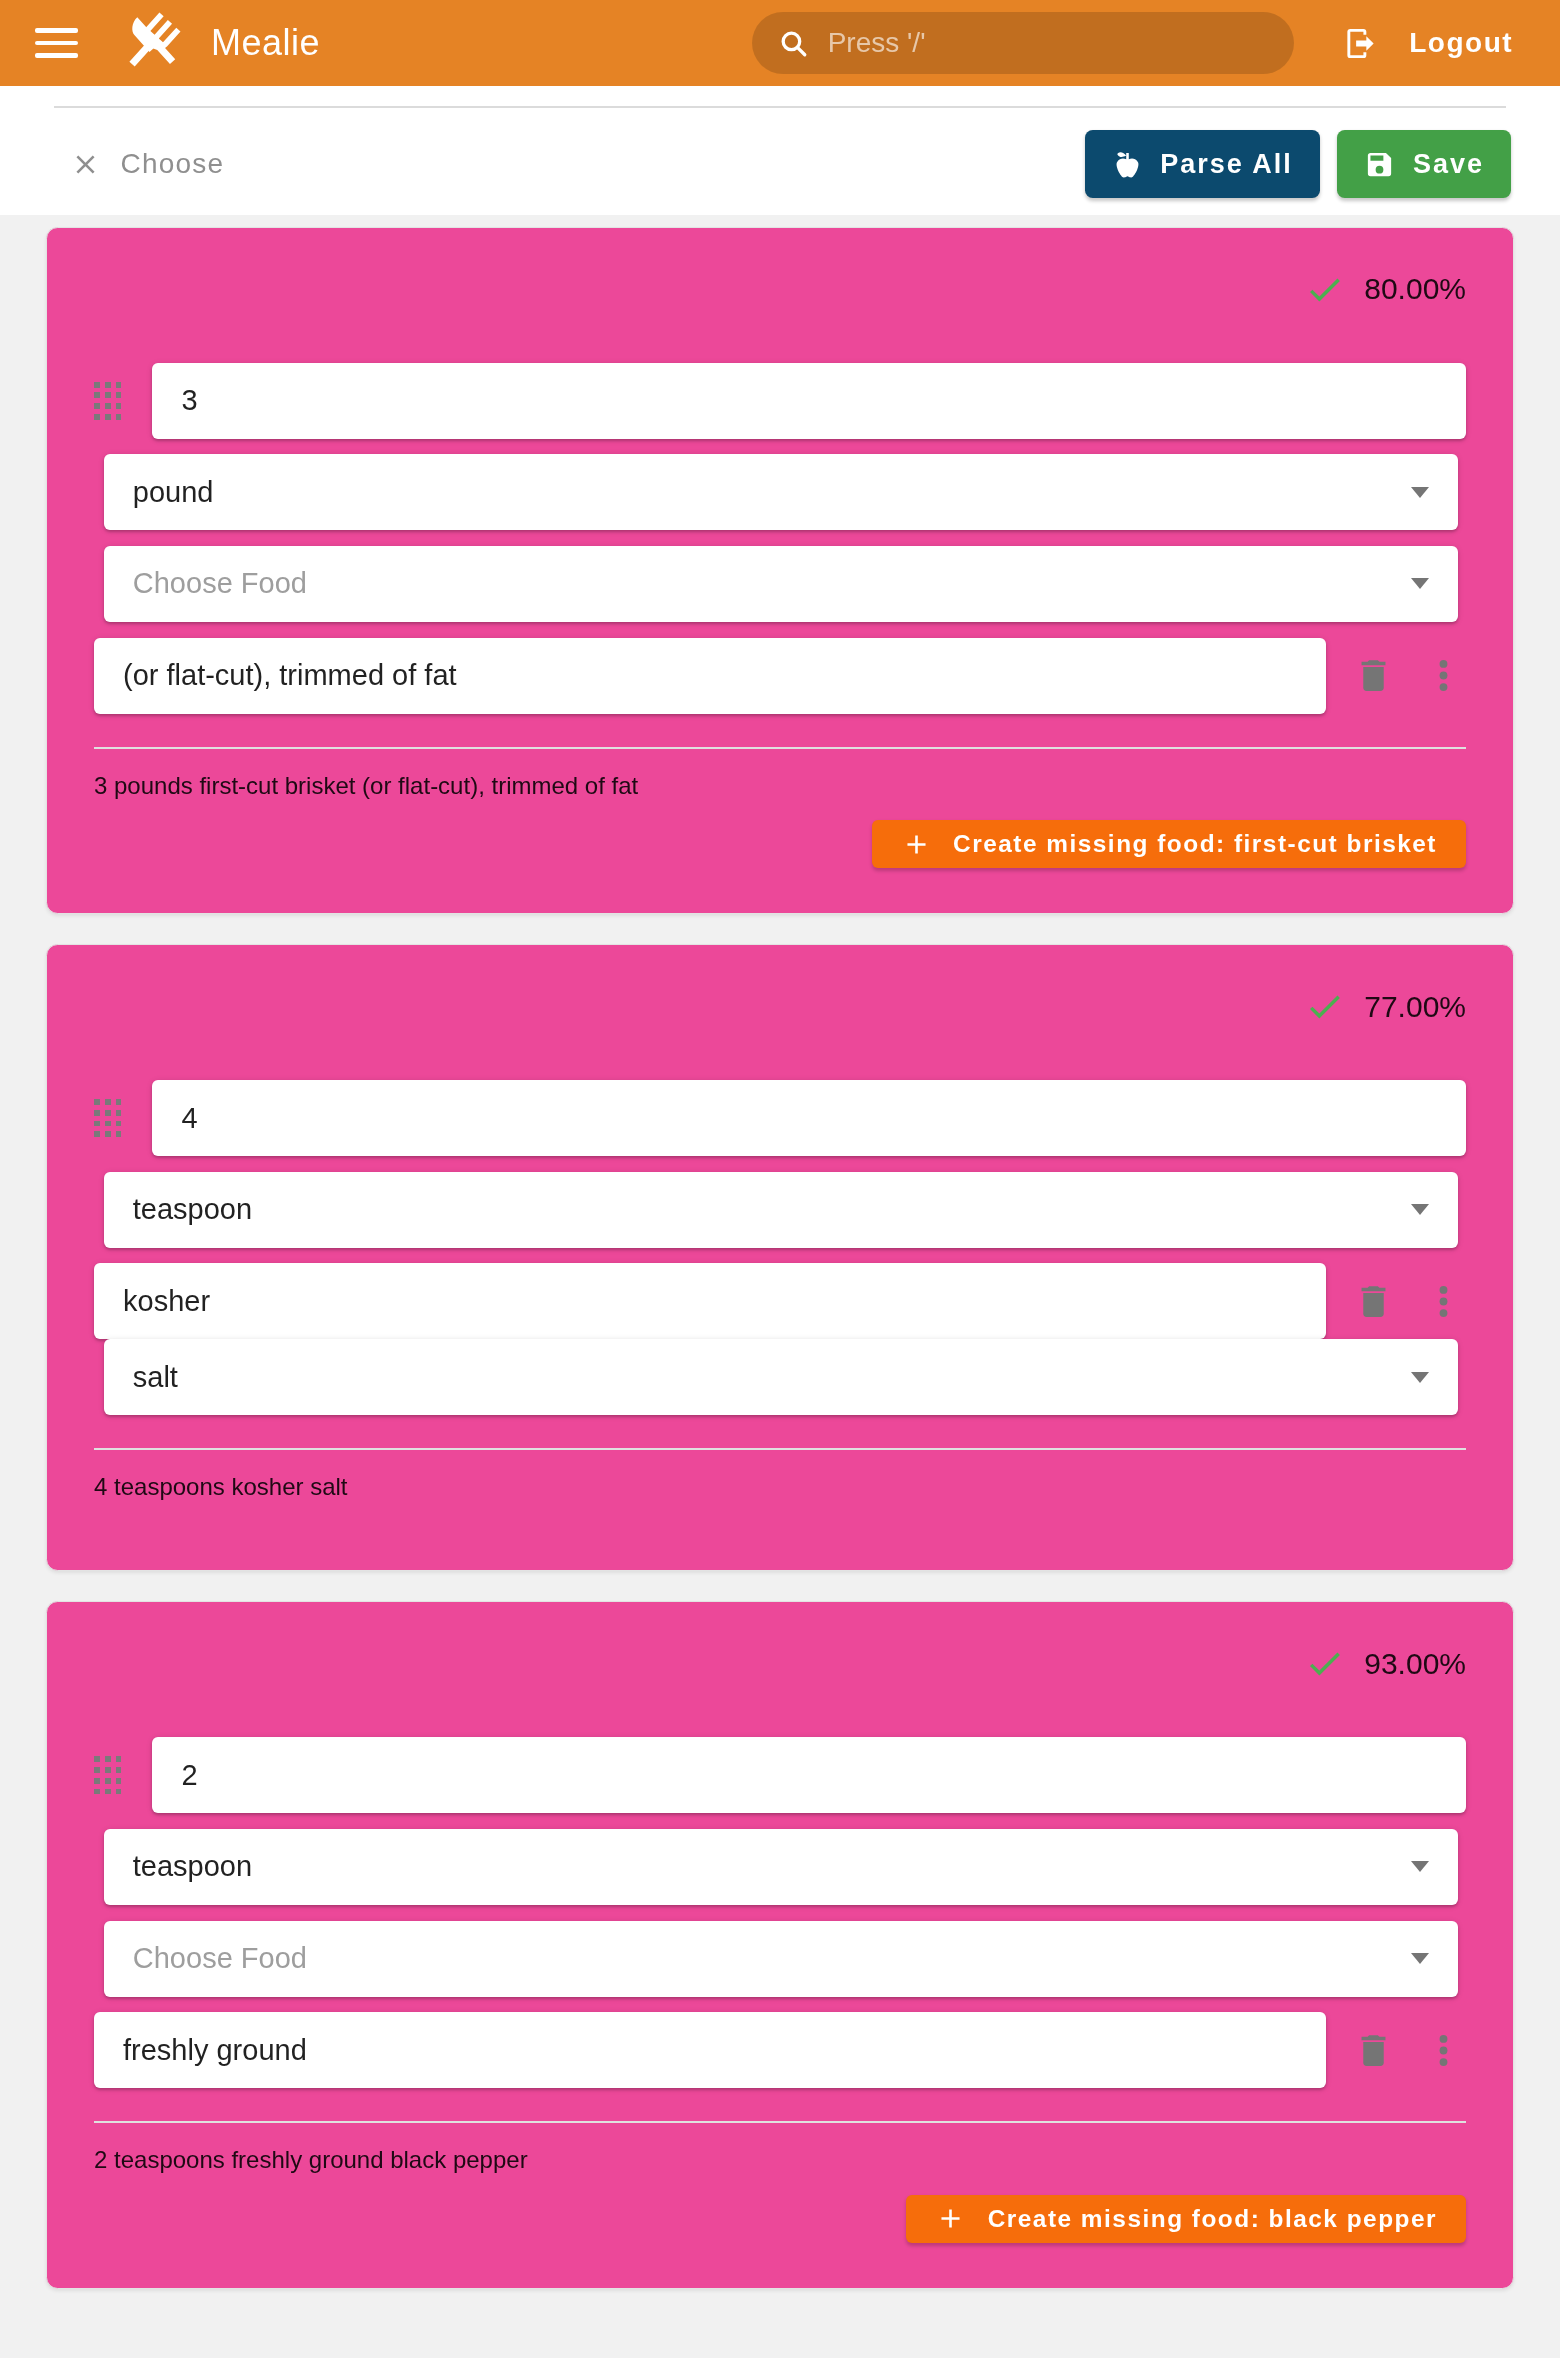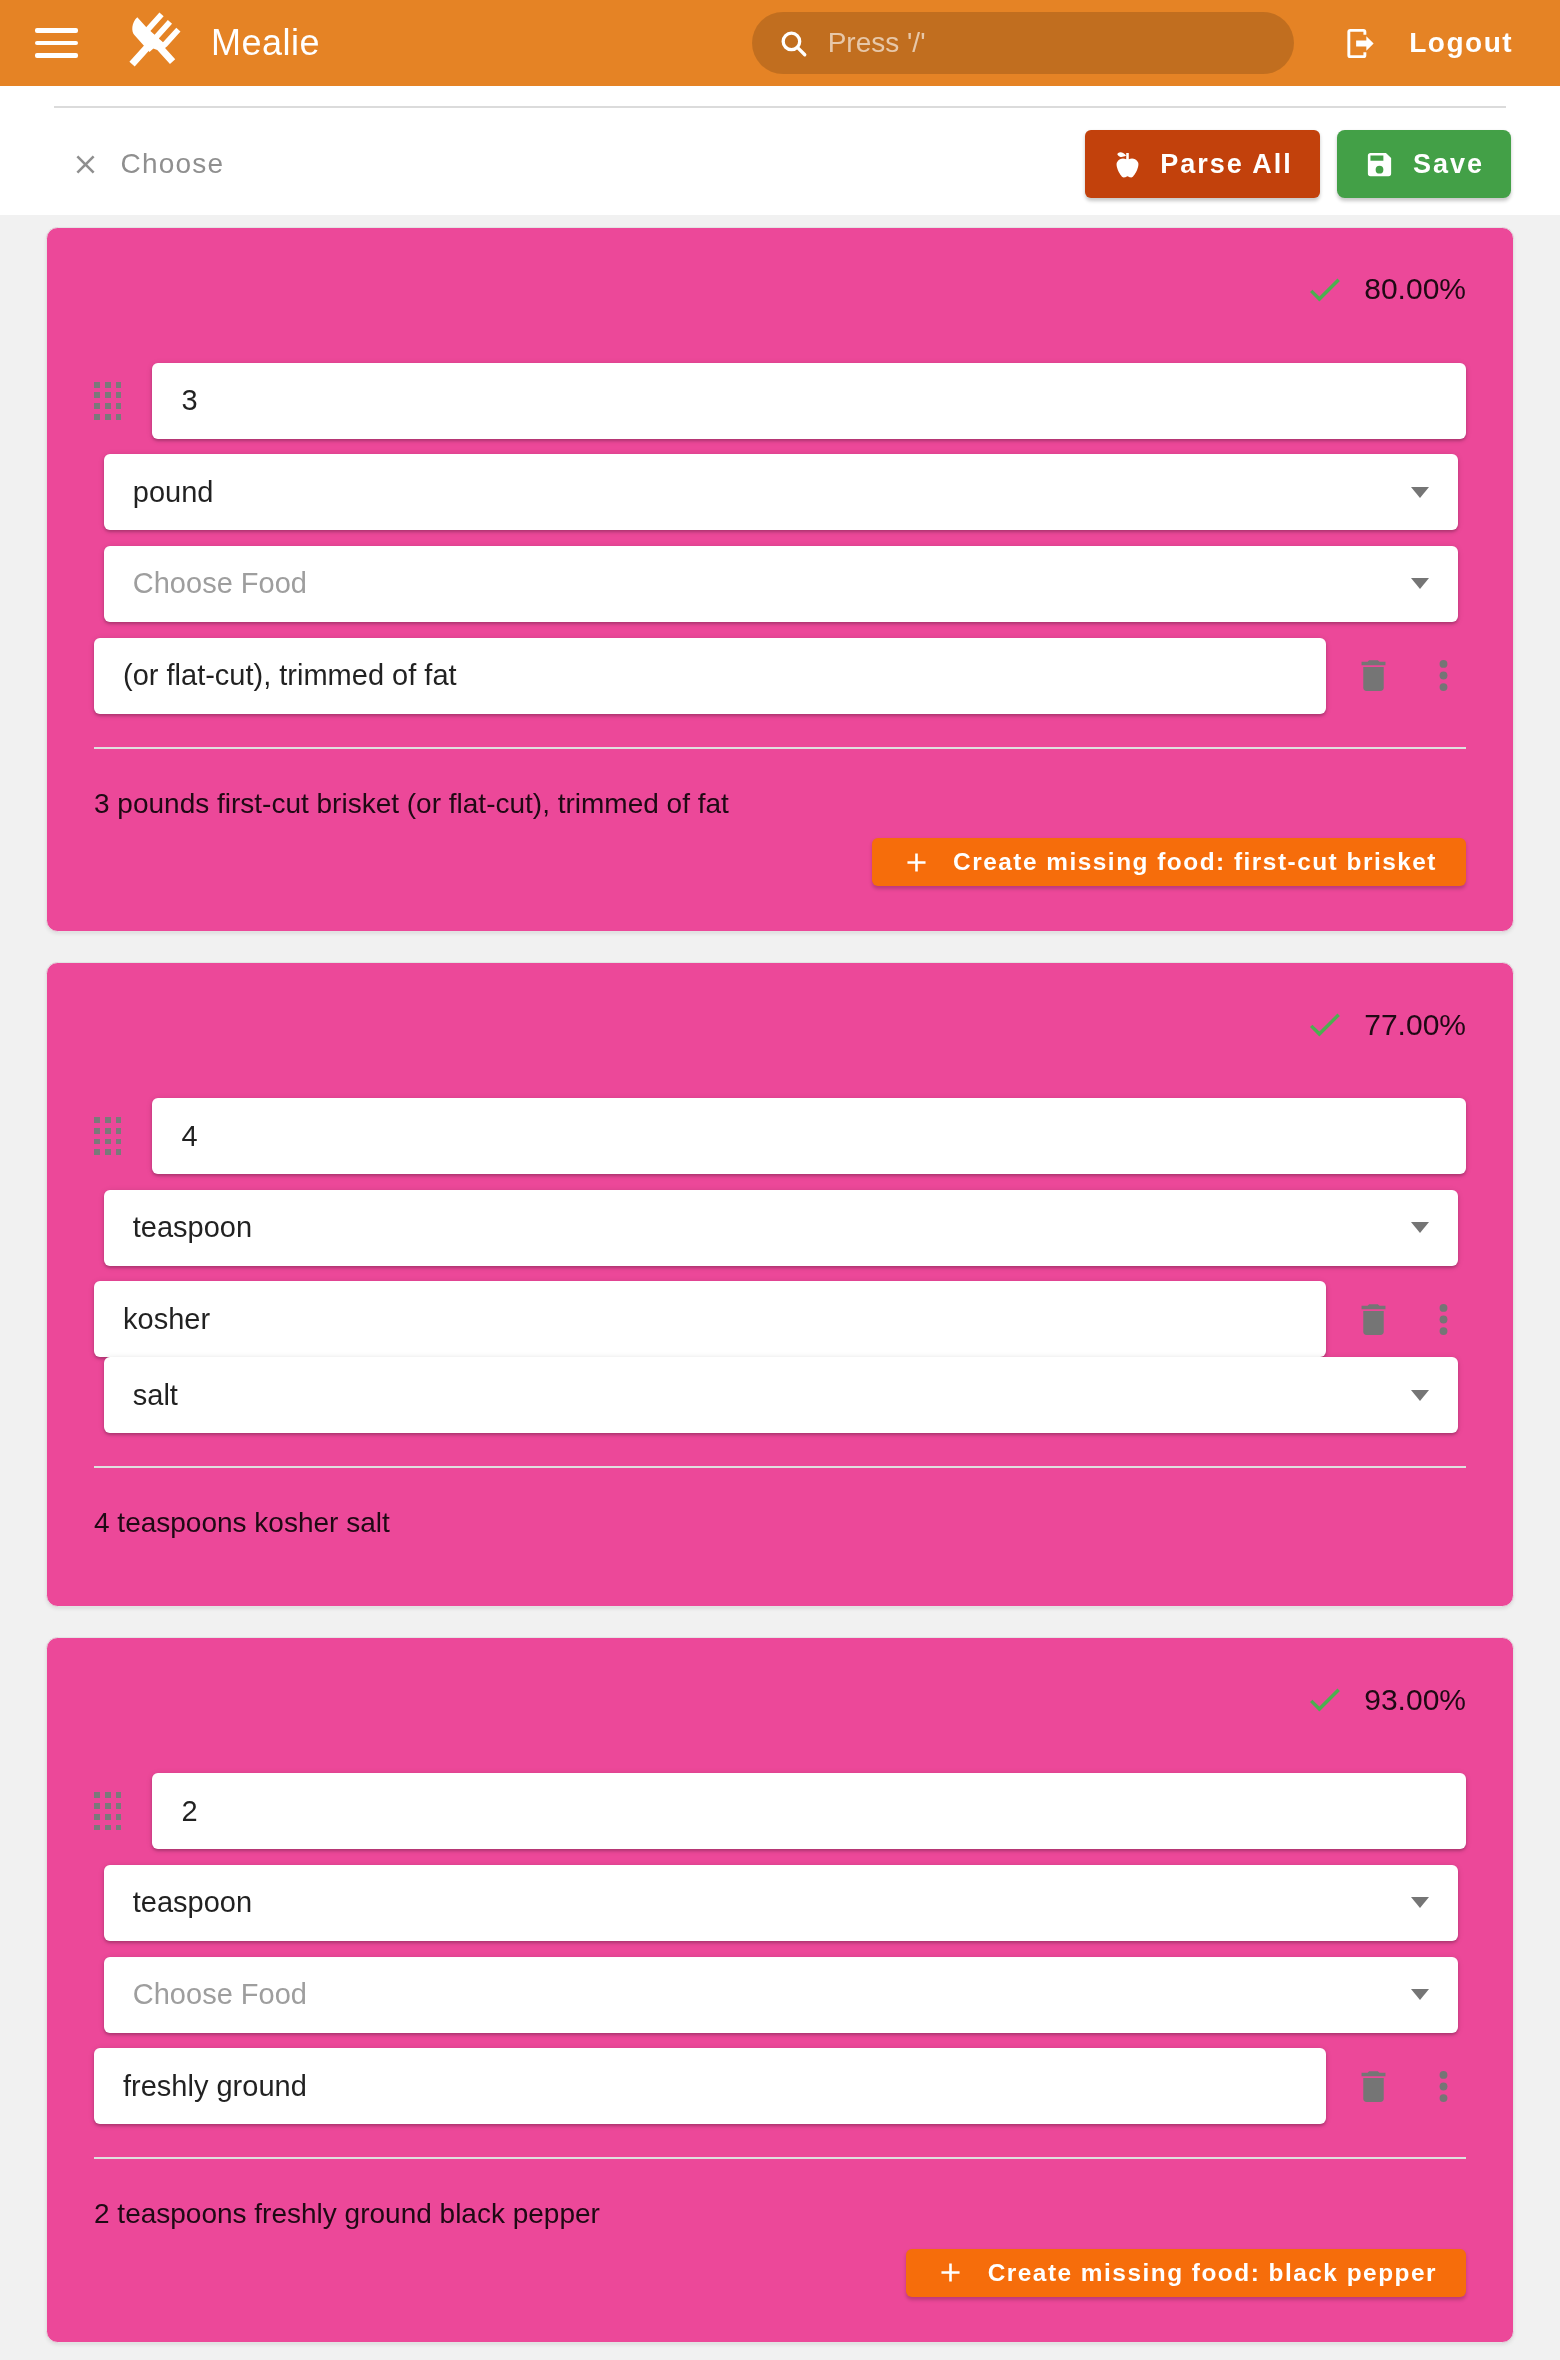--- a/index.html
+++ b/index.html
@@ -42,21 +42,21 @@
     display:flex; align-items:center; gap:19.5px; background:none; border:none; cursor:pointer;
     color:#8F8F8F; font-size:28px; font-weight:500; letter-spacing:1.2px; font-family:inherit; padding:0;
   }
   .toolbar-spacer { flex:1; }
   .btn {
     height:68px; border:none; border-radius:7.8px; cursor:pointer;
     display:flex; align-items:center; gap:17.6px; padding:0 27px;
     color:#fff; font-size:27px; font-weight:bold; letter-spacing:2px; font-family:inherit;
     box-shadow:0 2.9px 3.9px rgba(0,0,0,.22);
   }
-  .btn-parse { background:#c2410c; margin-right:17.6px;border-radius:6px; }
+  .btn-parse { background:#0c4a6e; margin-right:17.6px; }
   .btn-save  { background:#43A047; }
 
   
   .content { background:#F1F1F1; margin-top:15.6px; padding:11.7px 46px 39px 46px; }
   .ing-card {
     background:#ec4899; border:1px solid #E3E3E3; border-radius:11.7px;
     box-shadow:0 2px 3.9px rgba(0,0,0,.08);
     padding:41px 47px 45px 47px; margin-bottom:30px;
   }
   .ing-card.pb-extra { padding-bottom:64px; }
@@ -82,21 +82,21 @@
   .grow { flex:1; }
   .select-row { margin-left:9.8px; margin-right:7.8px; }
   .select-field { cursor:pointer; justify-content:space-between; }
   .select-field .placeholder { color:#9E9E9E; }
   .caret { width:0; height:0; border-left:9.8px solid transparent; border-right:9.8px solid transparent; border-top:11.7px solid #757575; }
 
   .note-row { gap:25px; margin-bottom:0; }
   .icon-btn { background:none; border:none; cursor:pointer; padding:0; width:45px; height:45px; display:flex; align-items:center; justify-content:center; }
 
   .card-divider { height:2px; background:#E0E0E0; margin-top:33px; }
-  .original-text { margin-top:35px; font-size:28px; color:rgba(0,0,0,.87); line-height:39px; }
+  .original-text { margin-top:17px; font-size:24px; color:rgba(0,0,0,.87); line-height:39px; }
 
   .missing-row { display:flex; justify-content:flex-end; margin-top:15.6px; }
   .btn-create {
     height:48px; border:none; border-radius:5.9px; cursor:pointer;
     display:flex; align-items:center; gap:21.5px; padding:0 29px;
     background:#F66D0B; color:#fff; font-size:24.4px; font-weight:bold;
     letter-spacing:1.5px; font-family:inherit;
     box-shadow:0 2.9px 3.9px rgba(0,0,0,.2);
   }
 

